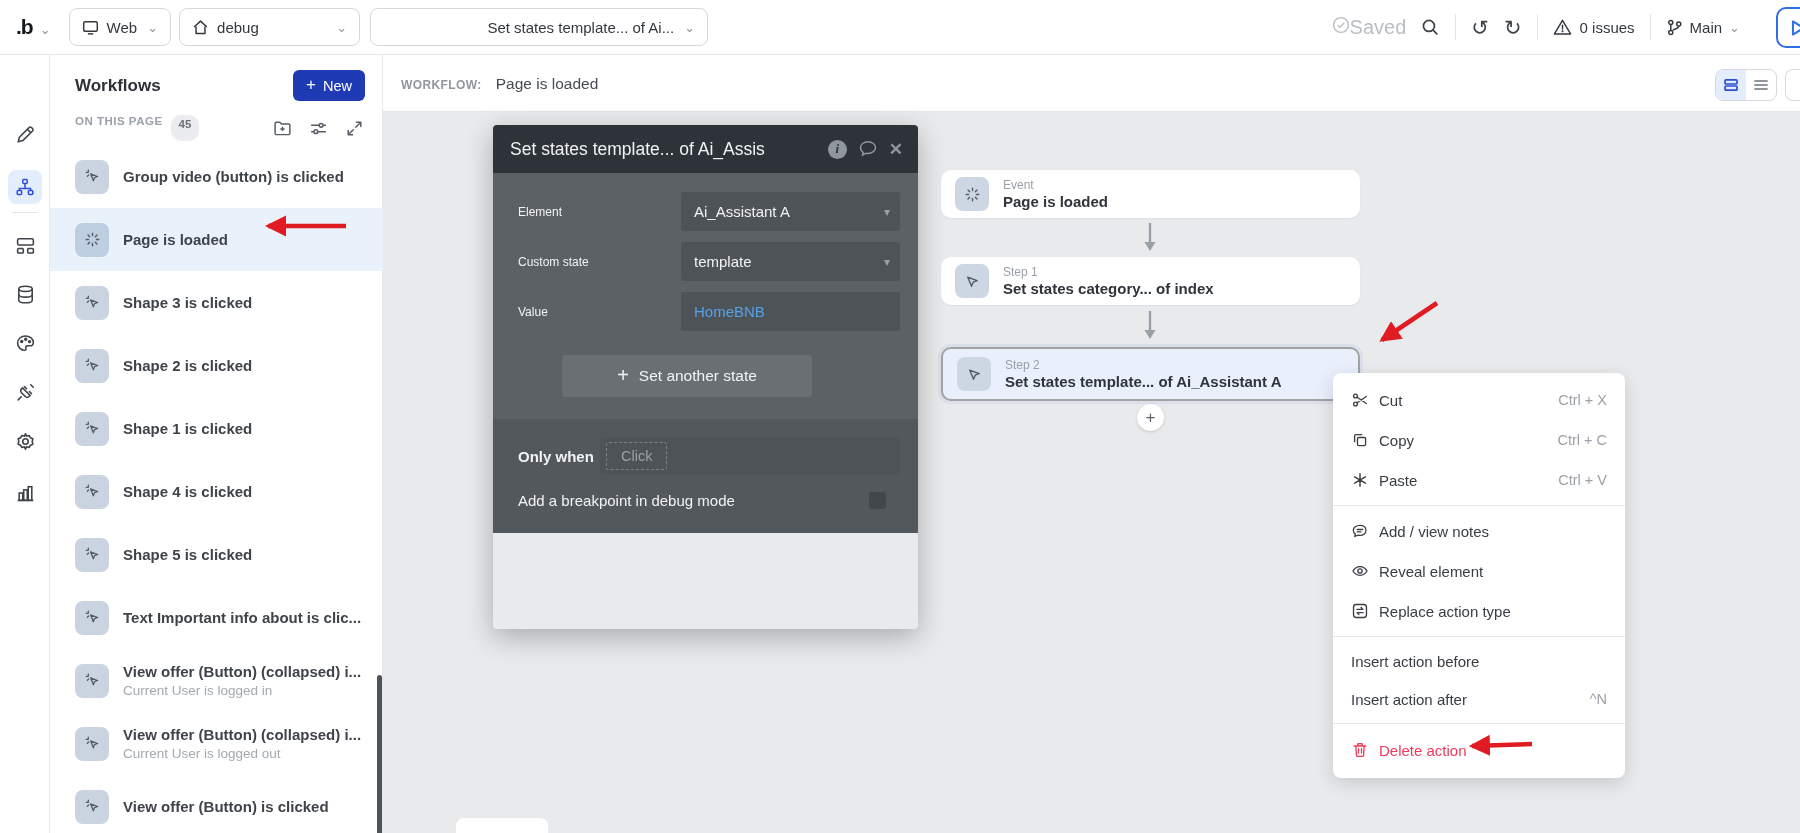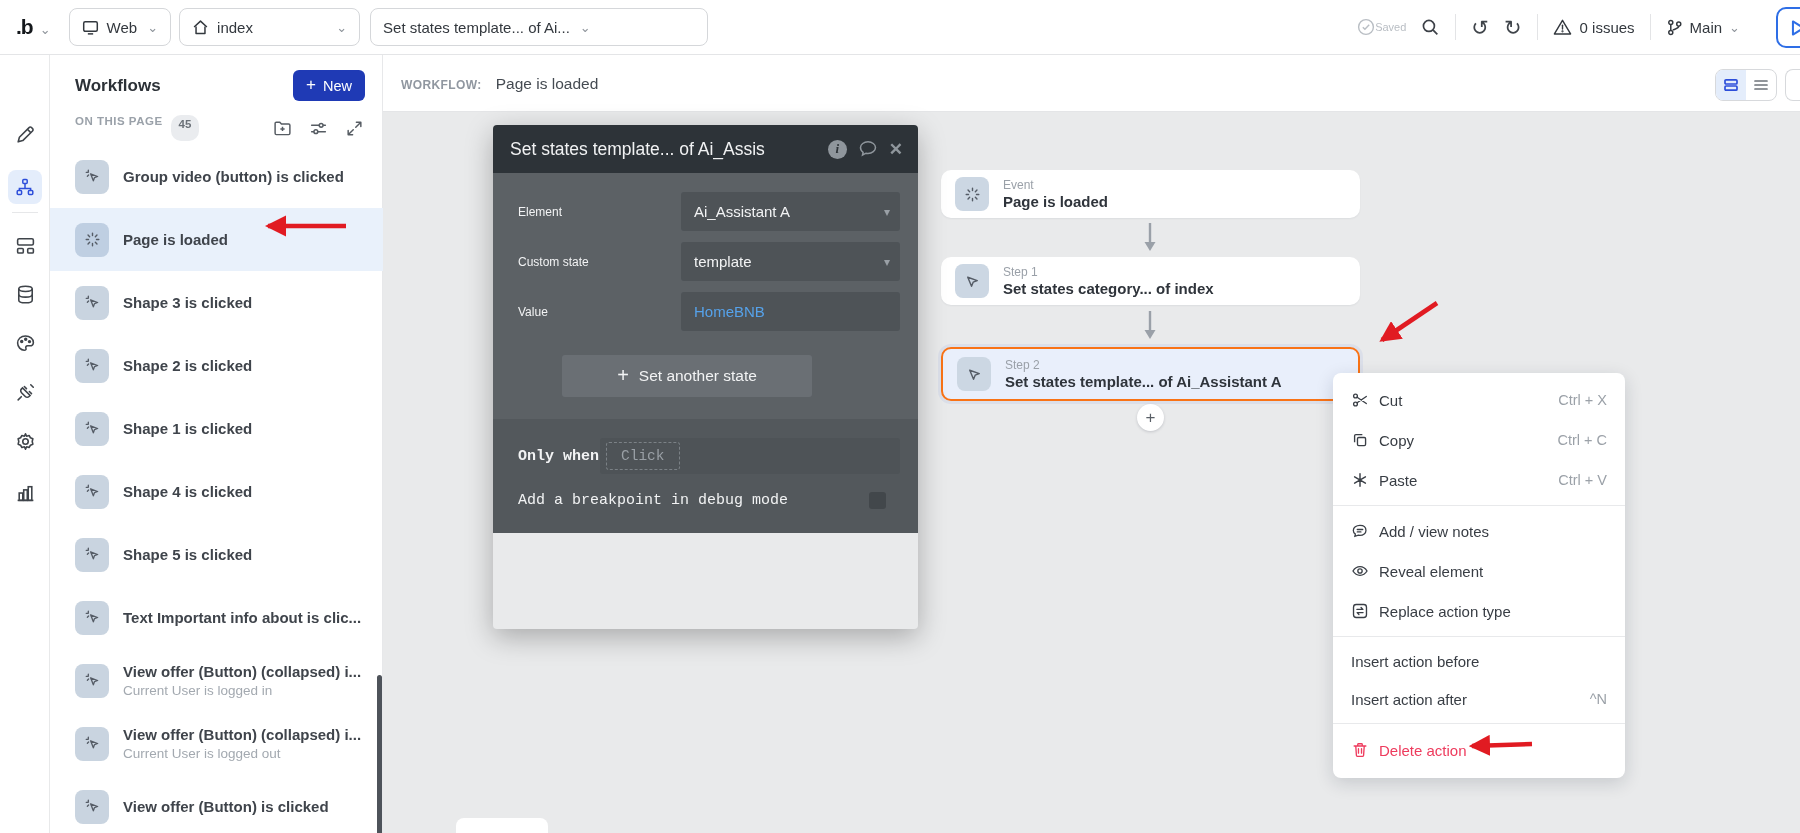--- a/index.html
+++ b/index.html
@@ -13,24 +13,24 @@
             border-bottom:1px solid #e4e5e7; display:flex; align-items:center; padding:0 60px 0 16px; z-index:30; }
   .logo { font-weight:800; font-size:21px; color:#15181c; letter-spacing:-1px; }
   .chev { color:#8d939a; font-size:13px; line-height:1; }
   .logo-chev { margin:4px 0 0 7px; }
   .tb-btn { height:38px; border:1px solid #d5d7da; border-radius:8px; background:#fff;
             display:flex; align-items:center; gap:8px; padding:0 12px; font-size:15px; color:#33383e; cursor:pointer;justify-content:center; }
   .tb-btn .chev { margin-left:2px; }
   .tb-web { margin-left:18px; }
   .tb-page { width:181px; margin-left:8px; }
   .tb-page .chev { margin-left:auto; }
-  .tb-wfsel { width:338px; margin-left:10px; justify-content:flex-start; }
+  .tb-wfsel { width:338px; margin-left:10px; justify-content:flex-end; }
   .tb-right { margin-left:auto; display:flex; align-items:center; gap:15px; }
   .vd { width:1px; height:26px; background:#e3e4e6; }
-  .saved { display:flex; align-items:center; color:#b9bec4; font-size:11px; }
+  .saved { display:flex; align-items:flex-start; color:#b9bec4; font-size:20px; }
   .tb-ic { color:#3c4047; cursor:pointer; display:flex; align-items:center; }
   .undo-redo { font-size:21px; color:#3f444a; cursor:pointer; line-height:1; }
   .issues { display:flex; align-items:center; gap:8px; font-size:15px; color:#33383e; cursor:pointer; }
   .branch { display:flex; align-items:center; gap:7px; font-size:15px; color:#33383e; cursor:pointer; }
   .play-btn { position:absolute; left:1776px; top:7px; width:52px; height:41px; border:2px solid #2e6ee6;
               border-radius:10px; background:#fff; display:flex; align-items:center; padding-left:12px; cursor:pointer; }
 
   
   .rail { position:absolute; left:0; top:55px; width:50px; height:778px; background:#fff; border-right:1px solid #e8e9ea; z-index:20; }
   .rail-ic { position:absolute; left:0; width:50px; display:flex; justify-content:center; color:#3f444a; cursor:pointer; }
@@ -70,21 +70,21 @@
   .vt-cell { width:30px; height:30px; display:flex; align-items:center; justify-content:center; cursor:pointer; color:#6d737a; }
   .vt-cell.active { background:#e4edfb; color:#2d4eda; }
   .vt-partial { position:absolute; left:1402px; top:14px; width:24px; height:32px; background:#fff; border:1px solid #d7d9dc;
                 border-right:none; border-radius:8px 0 0 8px; }
   .canvas-body { position:absolute; left:383px; top:112px; width:1417px; height:721px; background:#e9eaeb; z-index:1; }
   .bottom-partial { position:absolute; left:456px; top:818px; width:92px; height:15px; background:#fff; border-radius:8px 8px 0 0; z-index:4; }
 
   
   .card { position:absolute; width:419px; height:48px; background:#fff; border-radius:10px;
           box-shadow:0 1px 2px rgba(20,30,50,.06); display:flex; align-items:center; padding-left:14px; z-index:3; cursor:pointer; }
-  .card.sel { height:54px; border:2px solid #f97316; background:#e9effb; box-shadow:0 0 0 3px rgba(60,100,220,.08); }
+  .card.sel { height:54px; border:2px solid #a3a3a3; background:#e9effb; box-shadow:0 0 0 3px rgba(60,100,220,.08); }
   .card-ic { width:34px; height:34px; border-radius:8px; background:#ccd7e3; color:#555c66;
              display:flex; align-items:center; justify-content:center; flex:none; }
   .card-text { margin-left:14px; }
   .card-kind { font-size:12px; color:#9aa0a8; }
   .card-title { font-size:15px; font-weight:700; color:#2f343b; margin-top:1px; white-space:nowrap; }
   .flow-arrow { position:absolute; z-index:2; color:#9aa0a8; }
   .plus-circle { position:absolute; left:1137px; top:404px; width:27px; height:27px; background:#fff; border-radius:50%;
                  box-shadow:0 1px 3px rgba(20,30,50,.18); display:flex; align-items:center; justify-content:center;
                  color:#595f66; font-size:17px; z-index:3; cursor:pointer; }
 
@@ -102,21 +102,21 @@
   .dlg-row { display:flex; align-items:center; height:39px; margin-bottom:11px; }
   .dlg-label { width:163px; color:#f2f3f4; font-size:12px; flex:none; }
   .dlg-field { flex:1; height:39px; background:#4e5357; border-radius:3px; display:flex; align-items:center;
                padding:0 10px 0 13px; cursor:pointer; }
   .dlg-field-val { color:#f2f3f4; font-size:15px; white-space:nowrap; overflow:hidden; }
   .dlg-field-val.linkblue { color:#56a2ea; }
   .dlg-caret { margin-left:auto; color:#9aa0a6; font-size:12px; }
   .add-state-btn { margin:24px 0 0 44px; width:250px; height:42px; background:#6a6f74; border-radius:3px; color:#f2f3f4;
                    font-size:15.5px; display:flex; align-items:center; justify-content:center; gap:10px; cursor:pointer; }
   .add-state-plus { font-size:20px; font-weight:400; margin-top:-2px; }
-  .dlg-foot { height:114px; background:#53585c; padding:19px 18px 0 25px;font-family:Liberation Mono, monospace; }
+  .dlg-foot { height:114px; background:#53585c; padding:19px 18px 0 25px; }
   .onlywhen-row { display:flex; align-items:center; }
   .onlywhen-label { width:82px; color:#f2f3f4; font-size:15px; font-weight:700; flex:none; }
   .onlywhen-field { flex:1; height:36px; background:#4e5357; border-radius:3px; display:flex; align-items:center; padding:0 6px; cursor:text; }
   .click-token { border:1px dashed #7b8186; border-radius:3px; padding:5px 14px; color:#9aa0a6; font-size:14.5px; cursor:pointer; }
   .bp-row { display:flex; align-items:center; margin-top:18px; }
   .bp-label { color:#f2f3f4; font-size:15px; }
   .bp-check { margin-left:auto; margin-right:14px; width:17px; height:17px; background:#42474b; border-radius:3px; cursor:pointer; }
 
   
   .menu { position:absolute; left:1333px; top:373px; width:292px; background:#fff; border-radius:8px;
@@ -152,21 +152,21 @@
       <span class="chev">⌄</span>
     </div>
 
     <div class="tb-btn tb-page">
       <span>
           <svg width="17" height="17" viewBox="0 0 16 16" fill="none" stroke="#33383e" stroke-width="1.4" stroke-linejoin="round">
             <path d="M2 7.5 8 2l6 5.5"></path>
             <path d="M3.8 7v6.6h8.4V7"></path>
           </svg>
         </span>
-      <span>index</span>
+      <span>debug</span>
       <span class="chev">⌄</span>
     </div>
 
     <div class="tb-btn tb-wfsel">
       <span>Set states template... of Ai...</span>
       <span class="chev">⌄</span>
     </div>
 
     <div class="tb-right">
       <span class="saved">

